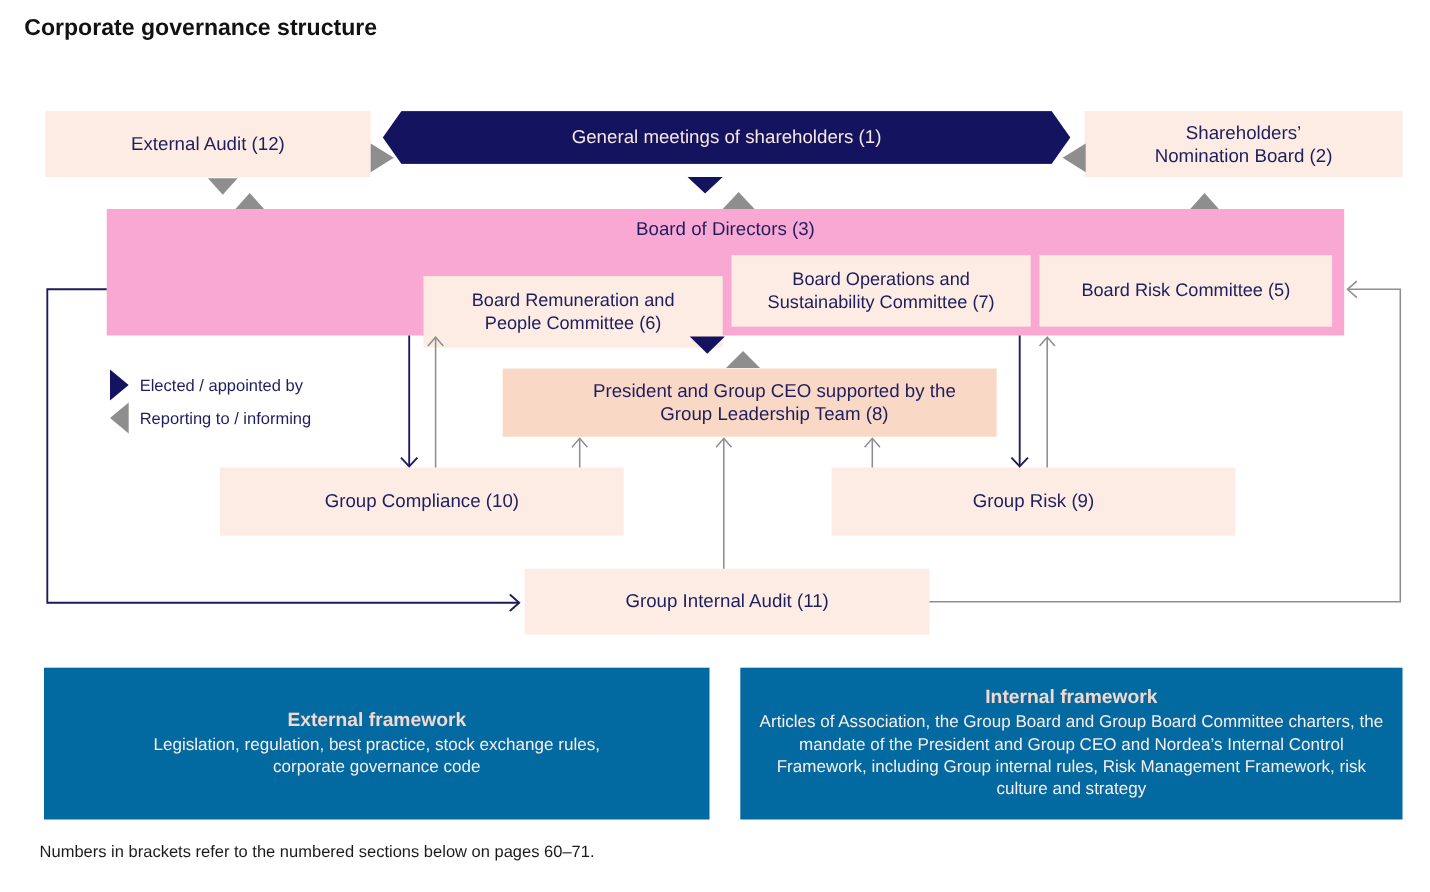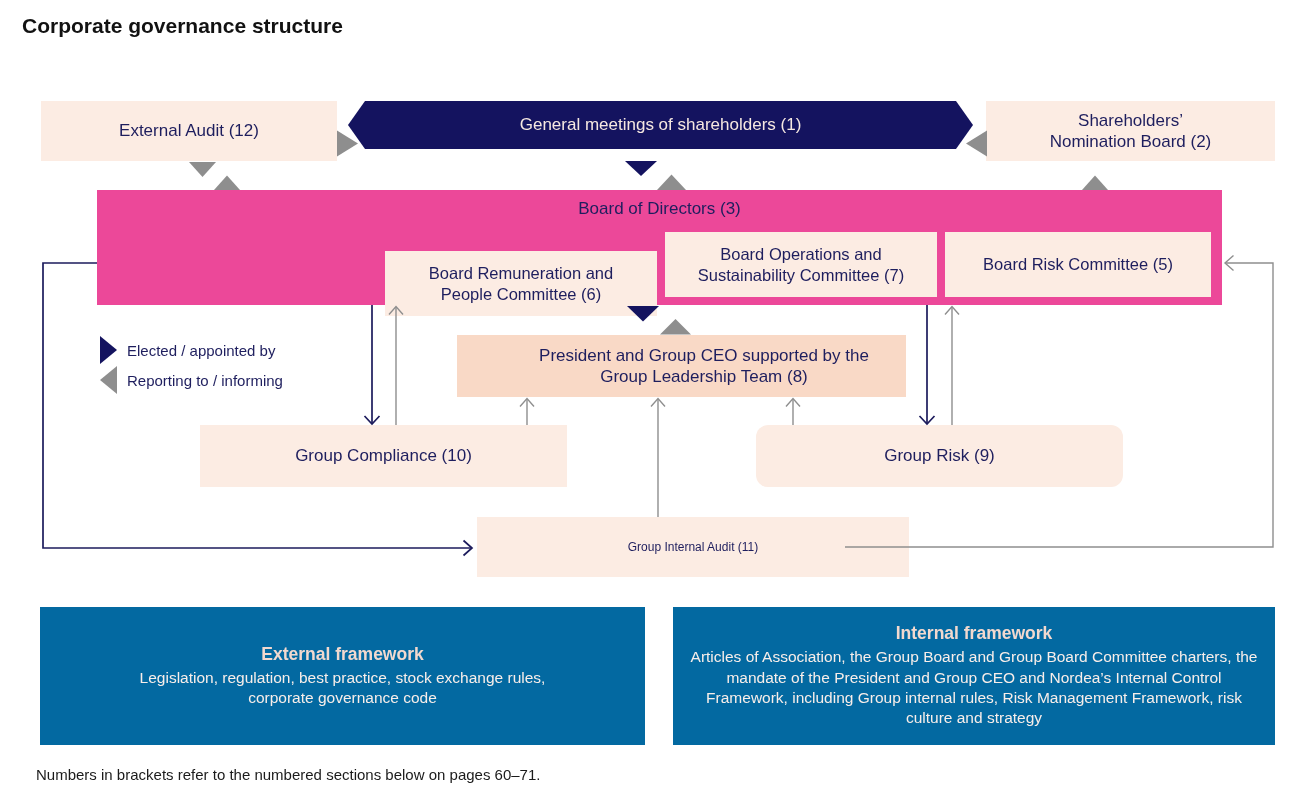--- a/index.html
+++ b/index.html
@@ -9,35 +9,35 @@
   .box{position:absolute;display:flex;align-items:center;justify-content:center;
        text-align:center;color:#1e1e5e;z-index:1;line-height:1.25;}
   .pink{background:#fcece3;}
   .salmon{background:#f9d9c6;}
   .navy{background:#14135f;color:#f6e8e1;}
   #ext-audit{left:41px;top:101px;width:296px;height:60px;font-size:17px;}
   #banner{left:348px;top:101px;width:625px;height:48px;font-size:17px;
           clip-path:polygon(0 50%,17px 0,calc(100% - 17px) 0,100% 50%,calc(100% - 17px) 100%,17px 100%);}
   #nom-board{left:986px;top:101px;width:289px;height:60px;font-size:17px;}
   #nom-board span{max-width:190px;}
-  #board{left:97px;top:190px;width:1125px;height:115px;background:#ec4899;z-index:1;position:absolute;}
+  #board{left:97px;top:190px;width:1125px;height:115px;background:#f9a8d4;z-index:1;position:absolute;}
   .board-title{position:absolute;left:0;right:0;top:9px;text-align:center;
                font-size:17px;color:#1e1e5e;}
   .committee{top:232px;height:65px;font-size:16.5px;}
   #c-audit{left:110px;width:265px;}
   #c-remun{left:385px;width:272px;margin-top:19px;}
   #c-remun span{max-width:228px;}
   #c-oper{left:665px;width:272px;}
   #c-oper span{max-width:235px;}
   #c-risk{left:945px;width:266px;}
   #ceo{left:457px;top:335px;width:404px;height:62px;font-size:17px;padding-left:45px;}
   #ceo span{max-width:330px;}
   #g-compliance{left:200px;top:425px;width:367px;height:62px;font-size:17px;}
-  #g-risk{left:756px;top:425px;width:367px;height:62px;font-size:17px;border-radius:12px;}
-  #g-internal{left:477px;top:517px;width:432px;height:60px;font-size:12px;align-items:center;}
+  #g-risk{left:756px;top:425px;width:367px;height:62px;font-size:17px;}
+  #g-internal{left:477px;top:517px;width:368px;height:60px;font-size:17px;align-items:center;}
   .legend-label{position:absolute;left:127px;height:28px;display:flex;align-items:center;
                 font-size:15px;color:#1e1e5e;z-index:1;}
   #legend-elected{top:336px;}
   #legend-reporting{top:366px;}
   .panel{position:absolute;top:607px;height:138px;background:#0369a1;display:flex;
          flex-direction:column;align-items:center;justify-content:center;z-index:1;}
   #panel-ext{left:40px;width:605px;}
   #panel-int{left:673px;width:602px;}
   .panel-title{font-size:17.5px;font-weight:700;color:#f2d9cf;margin-bottom:3px;}
   .panel-body{font-size:15.5px;color:#f8eeea;text-align:center;line-height:1.32;}

